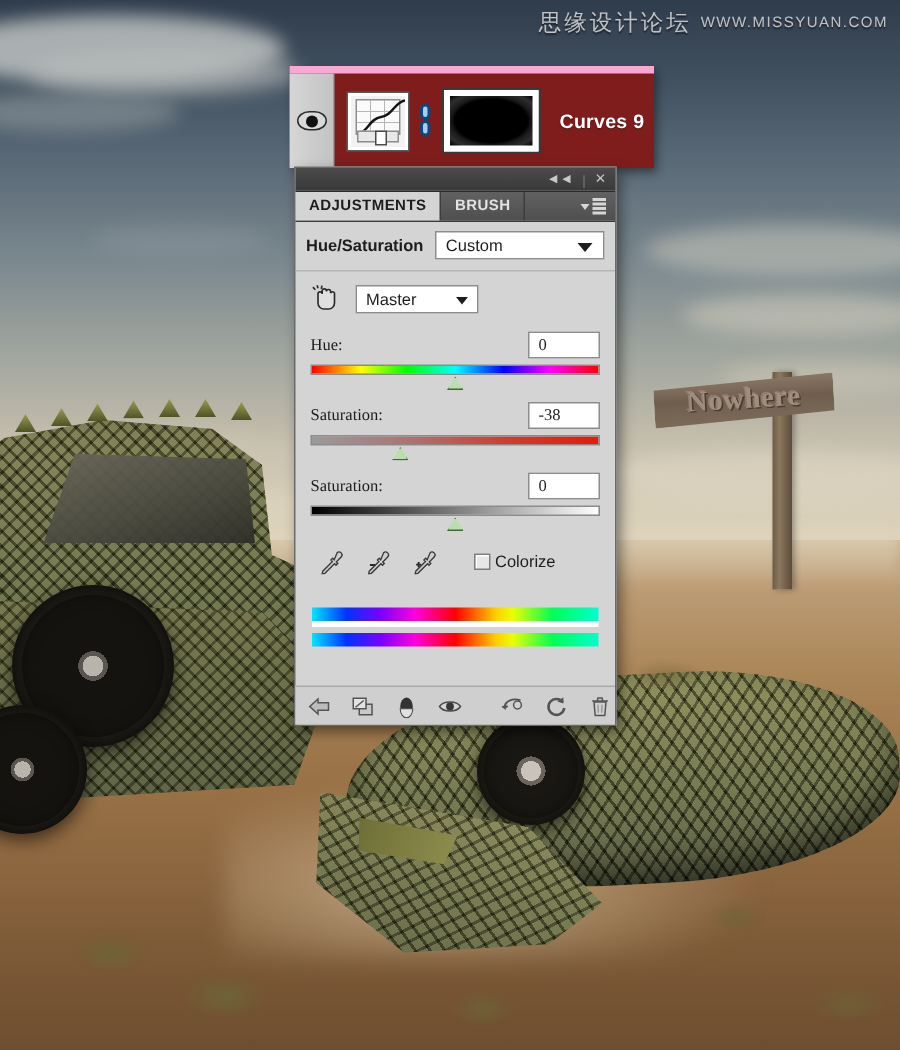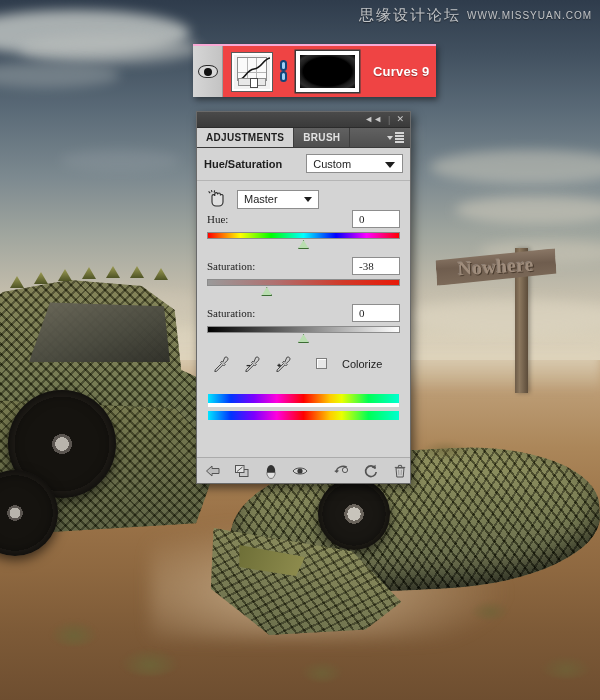--- a/index.html
+++ b/index.html
@@ -182,23 +182,23 @@
     display:flex; align-items:center; gap:6px;
     color:rgba(235,235,235,.78);
     font-size:10px; letter-spacing:1px;
     text-shadow:0 1px 1px rgba(0,0,0,.5);
     user-select:none;
   }
   .watermark .cn { font-size:15px; letter-spacing:2px; }
 
   
   .layer-row {
-    position:absolute; left:193px; top:44px; width:243px; height:53px;
-    background:#ef4444;
-    border-top:2px solid #f9a8d4;
+    position:absolute; left:193px; top:44px; width:243px; height:68px;
+    background:#7f1d1d;
+    border-top:5px solid #f9a8d4;
     box-shadow: 2px 3px 6px rgba(0,0,0,.45);
     display:flex; align-items:center;
   }
   .layer-eye-col {
     width:30px; height:100%;
     background: linear-gradient(to right,#d6d6d6,#c3c3c3);
     border-right:1px solid #9d9d9d;
     display:flex; align-items:center; justify-content:center;
   }
   .eye-glyph { width:20px; height:13px; position:relative; }
@@ -301,39 +301,39 @@
     display:flex; align-items:center; padding:0 6px; gap:2px; cursor:pointer;
   }
   .panel-menu .tri {
     width:0;height:0;border-left:3.5px solid transparent;border-right:3.5px solid transparent;
     border-top:4px solid #d6d6d6;
   }
   .panel-menu .lines { display:flex; flex-direction:column; gap:1.5px; }
   .panel-menu .lines i { display:block; width:9px; height:1.5px; background:#d6d6d6; }
 
   .preset-row {
-    display:flex; align-items:center; gap:24px;
+    display:flex; align-items:center; gap:8px;
     padding:6px 7px 7px 7px;
     border-bottom:1px solid #b5b5b5;
   }
   .preset-label { font-weight:700; font-size:11px; white-space:nowrap; }
   .dropdown {
     flex:1; height:19px; background:#fff; border:1px solid #8d8d8d;
     display:flex; align-items:center; padding:0 6px;
     font-size:11px; cursor:pointer; position:relative;
   }
   .dropdown .caret {
     position:absolute; right:7px; top:50%; margin-top:-2px;
     width:0;height:0;border-left:5px solid transparent;border-right:5px solid transparent;
     border-top:6px solid #1d1d1d;
   }
 
   .panel-body { flex:1; padding:8px 10px 0 10px; position:relative; }
 
-  .channel-row { display:flex; align-items:center; gap:10px; }
+  .channel-row { display:flex; align-items:flex-end; gap:10px; margin-bottom:11px; }
   .tat-icon { width:20px; height:20px; position:relative; cursor:pointer; }
   .dd-master {
     width:82px; height:19px; background:#fff; border:1px solid #8d8d8d;
     display:flex; align-items:center; padding:0 6px; font-size:11px;
     position:relative; cursor:pointer;
   }
   .dd-master .caret {
     position:absolute; right:6px; top:50%; margin-top:-2px;
     width:0;height:0;border-left:4.5px solid transparent;border-right:4.5px solid transparent;
     border-top:5.5px solid #1d1d1d;
@@ -363,21 +363,21 @@
     background:#b9deb0;
     border:1px solid #3b6b33;
     clip-path: polygon(50% 0%, 100% 100%, 0% 100%);
   }
 
   .eyedrop-row {
     display:flex; align-items:center; gap:14px;
     margin-top:14px; padding-left:6px;
   }
   .eyedropper { width:17px; height:17px; position:relative; cursor:pointer; }
-  .colorize-wrap { display:flex; align-items:center; gap:15px; margin-left:10px; cursor:pointer;justify-content:flex-end; }
+  .colorize-wrap { display:flex; align-items:center; gap:3px; margin-left:10px; cursor:pointer;justify-content:flex-end; }
   .checkbox {
     width:11px; height:11px; background:#e7e7e7; border:1px solid #7d7d7d;
     box-shadow: inset 1px 1px 0 #fff;
   }
 
   .spectrum-wrap { margin-top:22px; padding:0 1px; }
   .spectrum {
     height:9px;
     background: linear-gradient(to right,
       #00e5ff 0%, #0033ff 12%, #7a00ff 24%, #ff00dd 36%, #ff0000 50%, #ffcc00 64%, #eaff00 70%, #00ff55 84%, #00ffd0 100%);

